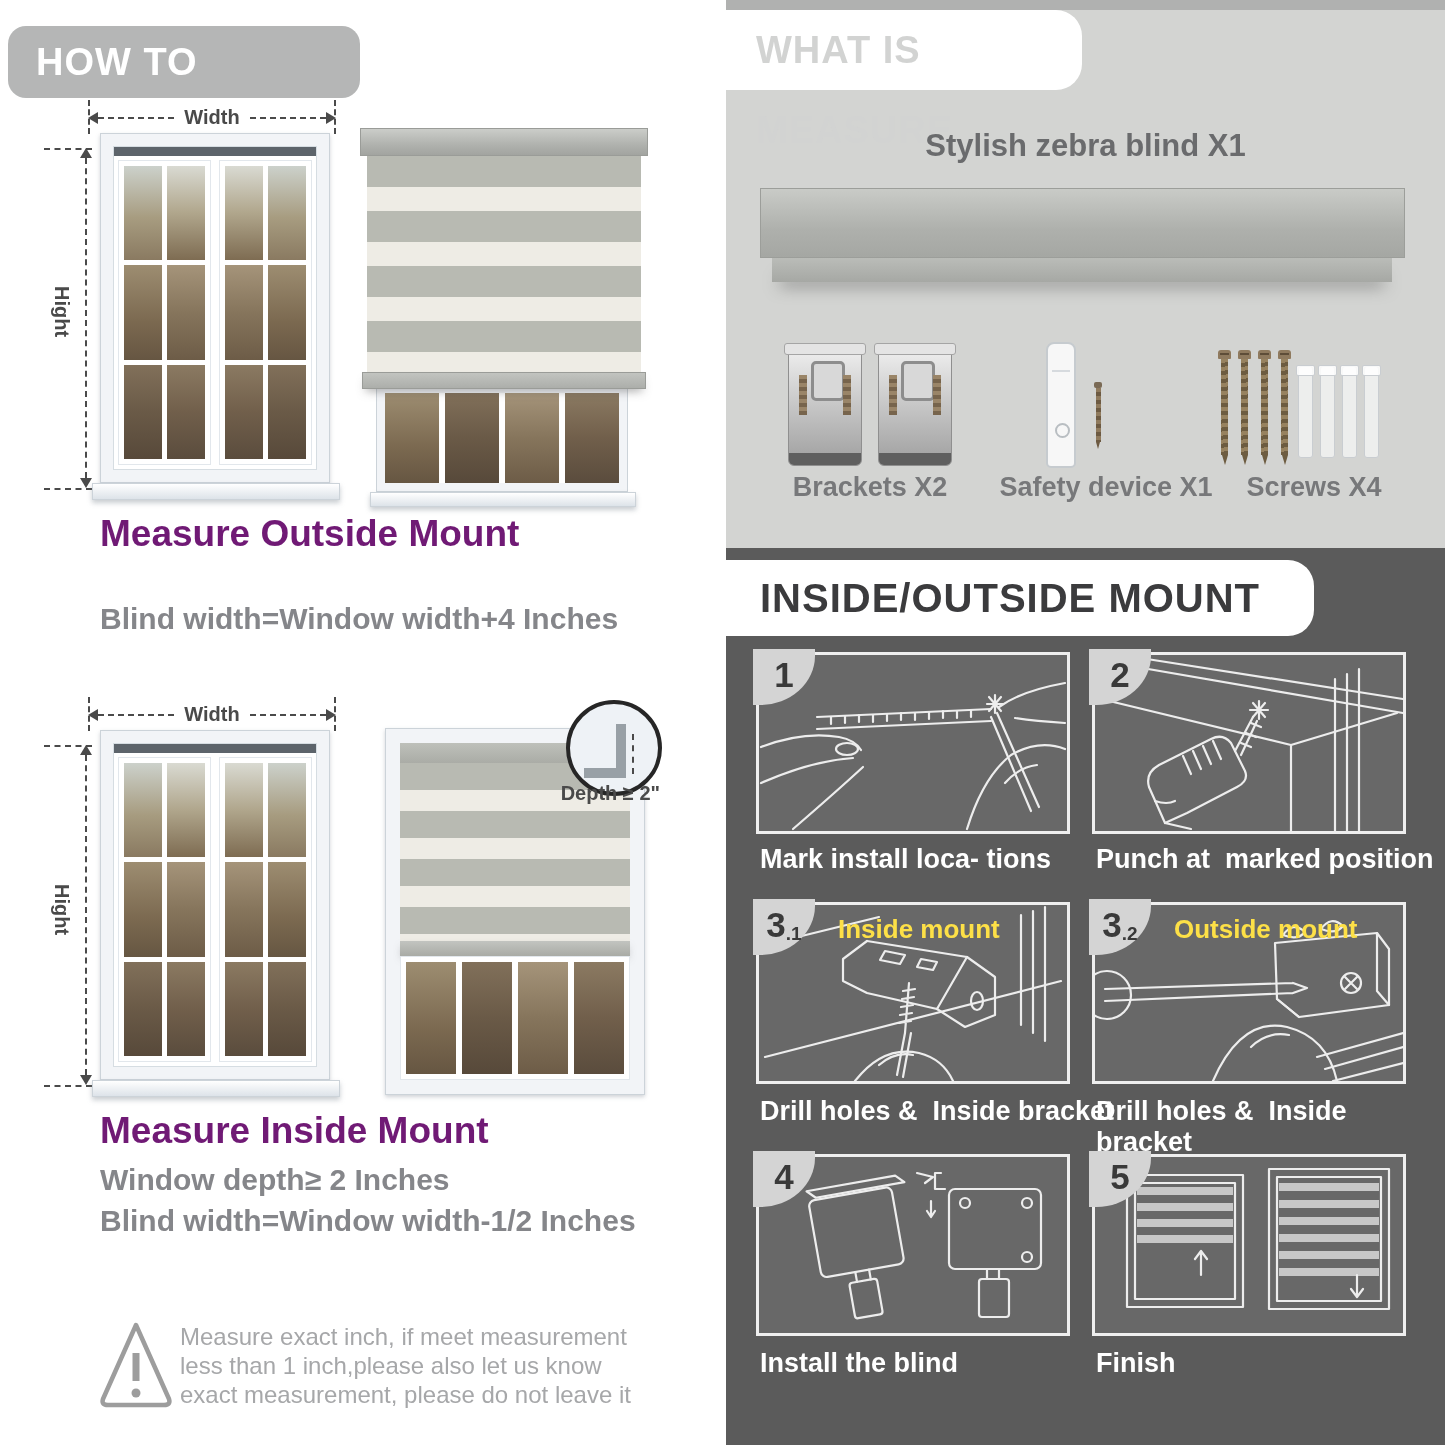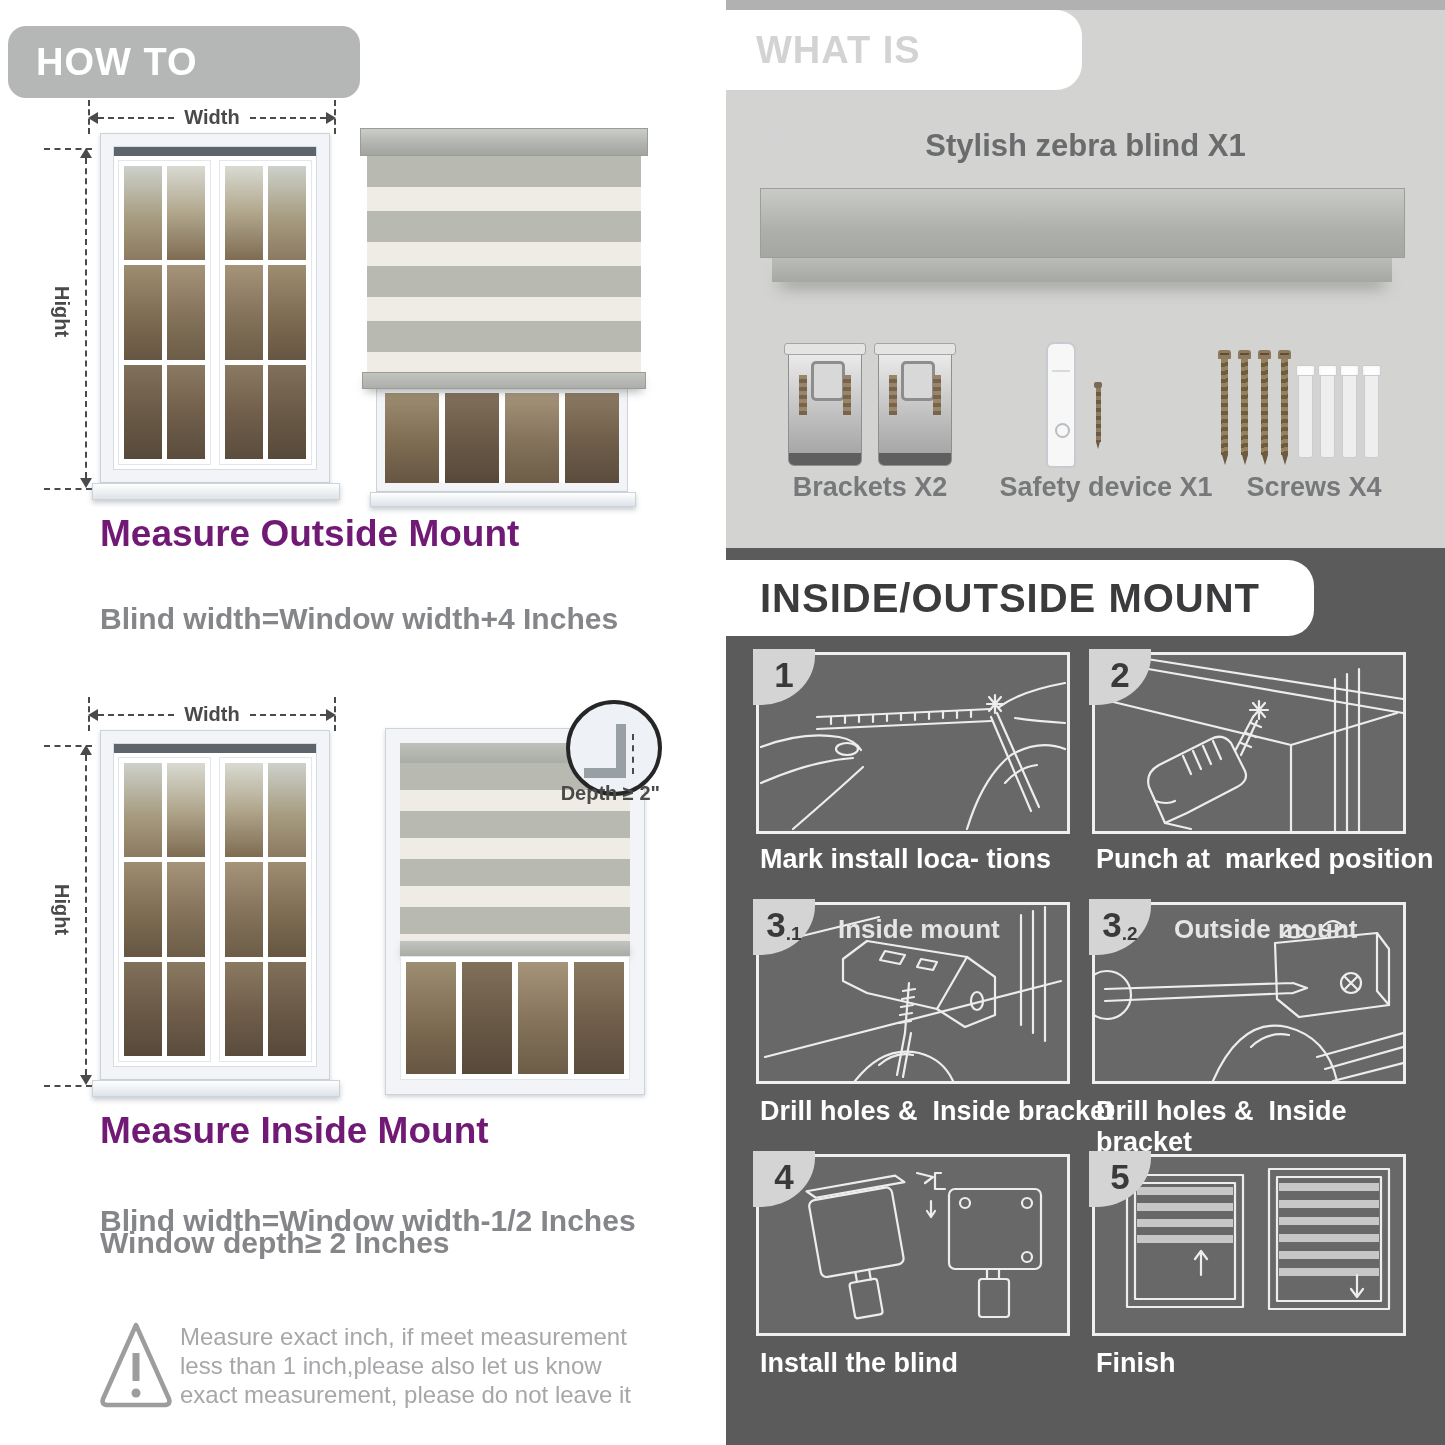--- a/index.html
+++ b/index.html
@@ -119,21 +119,21 @@
 
   .rp-mount{left:0;top:548px;width:719px;height:897px;background:#5b5b5b;}
   .mnt-header{left:0;top:12px;width:588px;height:76px;background:#ffffff;border-radius:0 26px 26px 0;
               color:#3b3b3d;font-size:40px;font-weight:bold;line-height:76px;padding-left:34px;
               letter-spacing:1px;box-sizing:border-box;}
   .panel{position:absolute;width:314px;height:182px;border:3px solid #efefef;background:#686868;box-sizing:border-box;}
   .badge{position:absolute;left:-3px;top:-3px;width:62px;height:56px;background:#d4d4d4;
          border-radius:0 0 88% 0;display:flex;align-items:center;justify-content:center;padding-bottom:6px;box-sizing:border-box;}
   .badge .num{font-size:35px;font-weight:bold;color:#3a3a3a;line-height:1;}
   .badge .sub{font-size:19px;font-weight:bold;color:#3a3a3a;align-self:flex-end;margin-bottom:4px;}
-  .ptitle{position:absolute;left:82px;top:10px;font-size:26px;font-weight:bold;color:#e5e5e5;}
+  .ptitle{position:absolute;left:82px;top:10px;font-size:26px;font-weight:bold;color:#fde047;}
   .caption{position:absolute;font-size:27px;font-weight:bold;color:#ffffff;white-space:pre-wrap;}
   .art{position:absolute;left:0;top:0;width:100%;height:100%;}
   .ln{fill:none;stroke:#ededed;stroke-width:2.2;stroke-linecap:round;stroke-linejoin:round;}
   .fillband{fill:#d2d2d2;opacity:.9;}
 </style>
 </head>
 <body>
 
 <div class="canvas">
 
@@ -258,21 +258,21 @@
   </div>
 
   <div class="abs magnifier" style="left:566px;top:700px;">
     <div class="mag-v"></div>
     <div class="mag-h"></div>
     <div class="mag-d"></div>
   </div>
   <div class="abs depth-lbl" style="left:530px;top:782px;width:130px;text-align:right;">Depth ≥ 2"</div>
 
   <div class="abs sec-heading" style="left:100px;top:1110px;">Measure Inside Mount</div>
-  <div class="abs sec-line" style="left:100px;top:1226px;">Window depth≥ 2 Inches</div>
+  <div class="abs sec-line" style="left:100px;top:1163px;">Window depth≥ 2 Inches</div>
   <div class="abs sec-line" style="left:100px;top:1204px;">Blind width=Window width-1/2 Inches</div>
 
   <svg class="abs" style="left:95px;top:1315px;" width="82" height="96" viewBox="0 0 82 96">
     <path d="M41 10 L74 84 Q76 90 69 90 L13 90 Q6 90 8 84 Z" fill="none" stroke="#9d9d9d" stroke-width="4.5" stroke-linejoin="round"></path>
     <line x1="41" y1="38" x2="41" y2="66" stroke="#9d9d9d" stroke-width="7"></line>
     <circle cx="41" cy="78" r="4.5" fill="#9d9d9d"></circle>
   </svg>
   <div class="abs warn-text" style="left:180px;top:1322px;width:470px;">Measure exact inch, if meet measurement less than 1 inch,please also let us know exact measurement, please do not leave it</div>
 
   <div class="abs rp">

